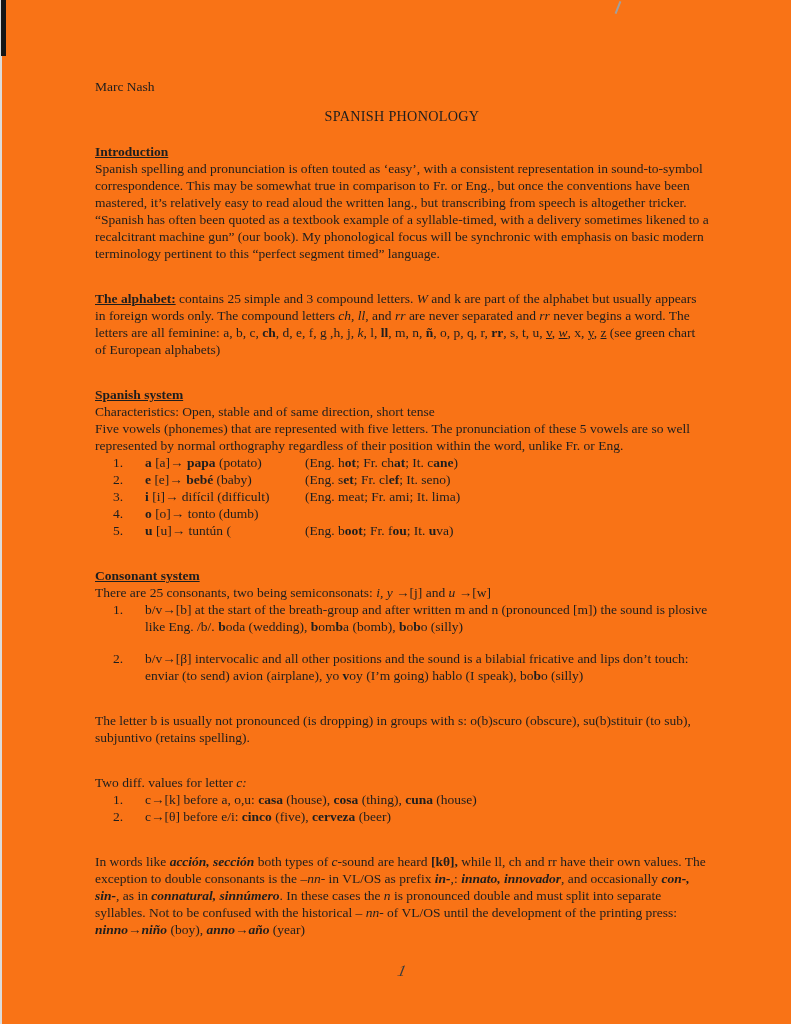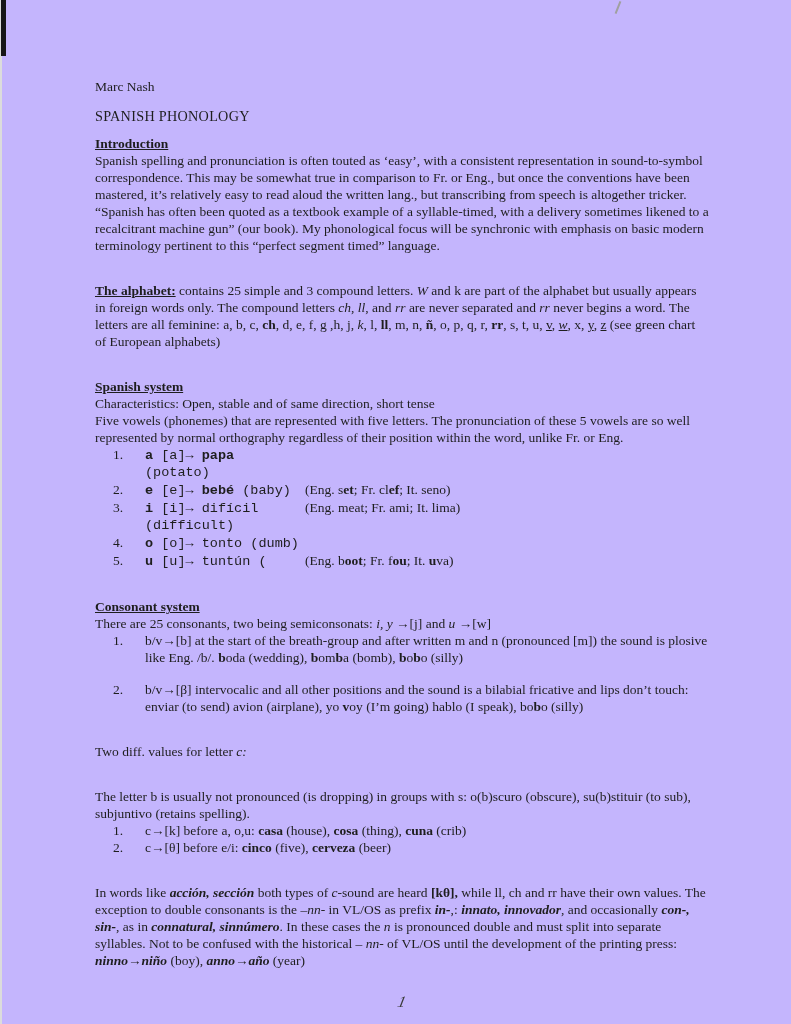--- a/index.html
+++ b/index.html
@@ -1,43 +1,43 @@
 <!DOCTYPE html>
 <html><head>
 <meta charset="utf-8">
 <style>
   * { margin:0; padding:0; box-sizing:border-box; }
   html,body { width:791px; height:1024px; }
   body { background:#fdfdfc; }
   .page {
     position:relative; width:791px; height:1024px; overflow:hidden;
-    background:#c4b5fd;
+    background:#f97316;
     font-family:"Liberation Serif","DejaVu Serif",serif;
     color:#1e1e1e;
   }
   
   .scan-left-edge { position:absolute; left:0; top:0; width:2px; height:100%; background:#dcdcdc; }
   .scan-corner { position:absolute; left:1px; top:0; width:5px; height:56px; background:#161616; }
   .scan-stray { position:absolute; left:617px; top:1px; width:2px; height:13px; background:#a0a0a0; transform:rotate(22deg); }
 
   .content { position:absolute; left:95px; top:78px; width:614px; font-size:13.5px; line-height:17px; }
 
-  .title { text-align:left; margin-top:13px; font-size:14.2px; letter-spacing:.3px; }
+  .title { text-align:center; margin-top:13px; font-size:14.2px; letter-spacing:.3px; }
   .h { margin-top:28px; }
-  .h-intro { margin-top:10px; }
+  .h-intro { margin-top:18px; }
   .para {}
   .mt-sm { margin-top:15px; }
 
   .st-b { font-weight:700; }
   .st-i { font-style:italic; }
   .st-u { text-decoration:underline; }
 
   .vrow { display:flex; align-items:baseline; }
   .num { flex:0 0 32px; margin-left:18px; }
-  .vleft { flex:0 0 160px;font-family:Liberation Mono, monospace; }
+  .vleft { flex:0 0 160px; }
   .vright { flex:1; }
 
   .crow { display:flex; align-items:baseline; }
   .cbody { flex:1; }
 
   .pagenum-wrap { text-align:center; margin-top:24px; }
   .pagenum { display:inline-block; font-size:16px; font-style:italic; transform:skewX(-12deg); color:#3c3c3c; }
 </style>
 </head>
 <body>
@@ -58,20 +58,21 @@
 
     <div class="para h"><span class="st-b st-u">The alphabet:</span><span> contains 25 simple and 3 compound letters. </span><span class="st-i">W</span><span> and k are part of the alphabet but usually appears in foreign words only.  The compound letters </span><span class="st-i">ch</span><span>, </span><span class="st-i">ll</span><span>, and </span><span class="st-i">rr</span><span> are never separated and </span><span class="st-i">rr</span><span> never begins a word.  The letters are all feminine: a, b, c, </span><span class="st-b">ch</span><span>, d, e, f, g ,h, j, </span><span class="st-i">k</span><span>, l, </span><span class="st-b">ll</span><span>, m, n, </span><span class="st-b">ñ</span><span>, o, p, q, r, </span><span class="st-b">rr</span><span>, s, t, u, </span><span class="st-u">v</span><span>, </span><span class="st-i st-u">w</span><span>, x, </span><span class="st-u">y</span><span>, </span><span class="st-u">z</span><span> (see green chart of European alphabets)</span></div>
 
     <div class="para h"><span class="st-b st-u">Spanish system</span></div>
     <div class="para"><span>Characteristics:  Open, stable and of same direction, short tense</span></div>
     <div class="para"><span>Five vowels (phonemes) that are represented with five letters.  The pronunciation of these 5 vowels are so well represented by normal orthography regardless of their position within the word, unlike Fr. or Eng.</span></div>
 
     <div class="vrow">
       <span class="num">1.</span>
       <span class="vleft"><span class="st-b">a</span><span> [a]→ </span><span class="st-b">papa</span><span> (potato)</span></span>
+      <span class="vright"><span>(Eng. h</span><span class="st-b">ot</span><span>; Fr. ch</span><span class="st-b">at</span><span>; It. c</span><span class="st-b">ane</span><span>)</span></span>
     </div>
     <div class="vrow">
       <span class="num">2.</span>
       <span class="vleft"><span class="st-b">e</span><span> [e]→ </span><span class="st-b">bebé</span><span> (baby)</span></span>
       <span class="vright"><span>(Eng. s</span><span class="st-b">et</span><span>; Fr. cl</span><span class="st-b">ef</span><span>; It. seno)</span></span>
     </div>
     <div class="vrow">
       <span class="num">3.</span>
       <span class="vleft"><span class="st-b">i</span><span> [i]→ difícil (difficult)</span></span>
       <span class="vright"><span>(Eng. meat; Fr. ami; It. lima)</span></span>
@@ -91,26 +92,26 @@
 
     <div class="crow">
       <span class="num">1.</span>
       <span class="cbody"><span>b/v→[b] at the start of the breath-group and after written m and n (pronounced [m]) the sound is plosive like Eng. /b/. </span><span class="st-b">b</span><span>oda (wedding), </span><span class="st-b">b</span><span>om</span><span class="st-b">b</span><span>a (bomb), </span><span class="st-b">b</span><span>o</span><span class="st-b">b</span><span>o (silly)</span></span>
     </div>
     <div class="crow mt-sm">
       <span class="num">2.</span>
       <span class="cbody"><span>b/v→[β] intervocalic and all other positions and the sound is a bilabial fricative and lips don’t touch: enviar (to send) avion (airplane), yo </span><span class="st-b">v</span><span>oy (I’m going) hablo (I speak), bo</span><span class="st-b">b</span><span>o (silly)</span></span>
     </div>
 
+    <div class="para h"><span>The letter b is usually not pronounced  (is dropping) in groups with s: o(b)scuro (obscure), su(b)stituir (to sub), subjuntivo (retains spelling).</span></div>
+
     <div class="para h"><span>Two diff. values for letter </span><span class="st-i">c:</span></div>
-
-    <div class="para h"><span>The letter b is usually not pronounced  (is dropping) in groups with s: o(b)scuro (obscure), su(b)stituir (to sub), subjuntivo (retains spelling).</span></div>
     <div class="crow">
       <span class="num">1.</span>
-      <span class="cbody"><span>c→[k] before a, o,u: </span><span class="st-b">casa</span><span> (house), </span><span class="st-b">cosa</span><span> (thing), </span><span class="st-b">cuna</span><span> (crib)</span></span>
+      <span class="cbody"><span>c→[k] before a, o,u: </span><span class="st-b">casa</span><span> (house), </span><span class="st-b">cosa</span><span> (thing), </span><span class="st-b">cuna</span><span> (house)</span></span>
     </div>
     <div class="crow">
       <span class="num">2.</span>
       <span class="cbody"><span>c→[θ] before e/i: </span><span class="st-b">cinco</span><span> (five), </span><span class="st-b">cerveza</span><span> (beer)</span></span>
     </div>
 
     <div class="para h"><span>In words like </span><span class="st-b st-i">acción, sección</span><span> both types of </span><span class="st-i">c</span><span>-sound are heard </span><span class="st-b">[kθ],</span><span> while ll, ch and rr have their own values. The exception to double consonants is the –</span><span class="st-i">nn-</span><span> in VL/OS as prefix </span><span class="st-b st-i">in-</span><span>,: </span><span class="st-b st-i">innato,</span><span> </span><span class="st-b st-i">innovador</span><span>, and occasionally </span><span class="st-b st-i">con-, sin-</span><span>, as in </span><span class="st-b st-i">connatural, sinnúmero</span><span>.  In these  cases the </span><span class="st-i">n</span><span> is pronounced double and must split into separate syllables.  Not to be confused with the historical – </span><span class="st-i">nn-</span><span> of VL/OS until the development of the printing press: </span><span class="st-b st-i">ninno</span><span>→</span><span class="st-b st-i">niño</span><span> (boy), </span><span class="st-b st-i">anno</span><span>→</span><span class="st-b st-i">año</span><span> (year)</span></div>
 
     <div class="pagenum-wrap">
       <span class="pagenum">1</span>

